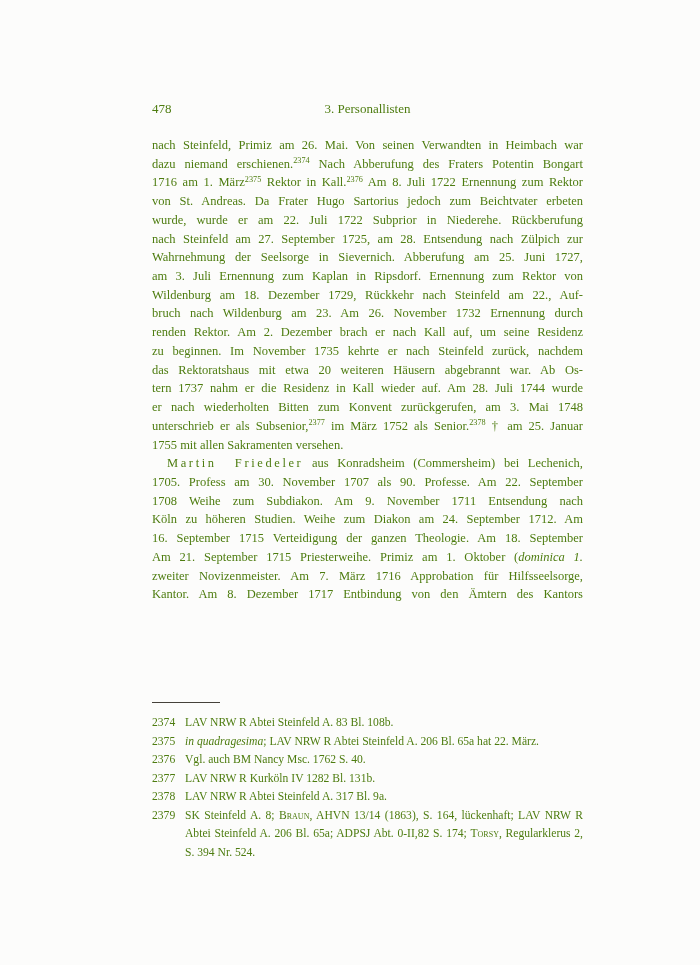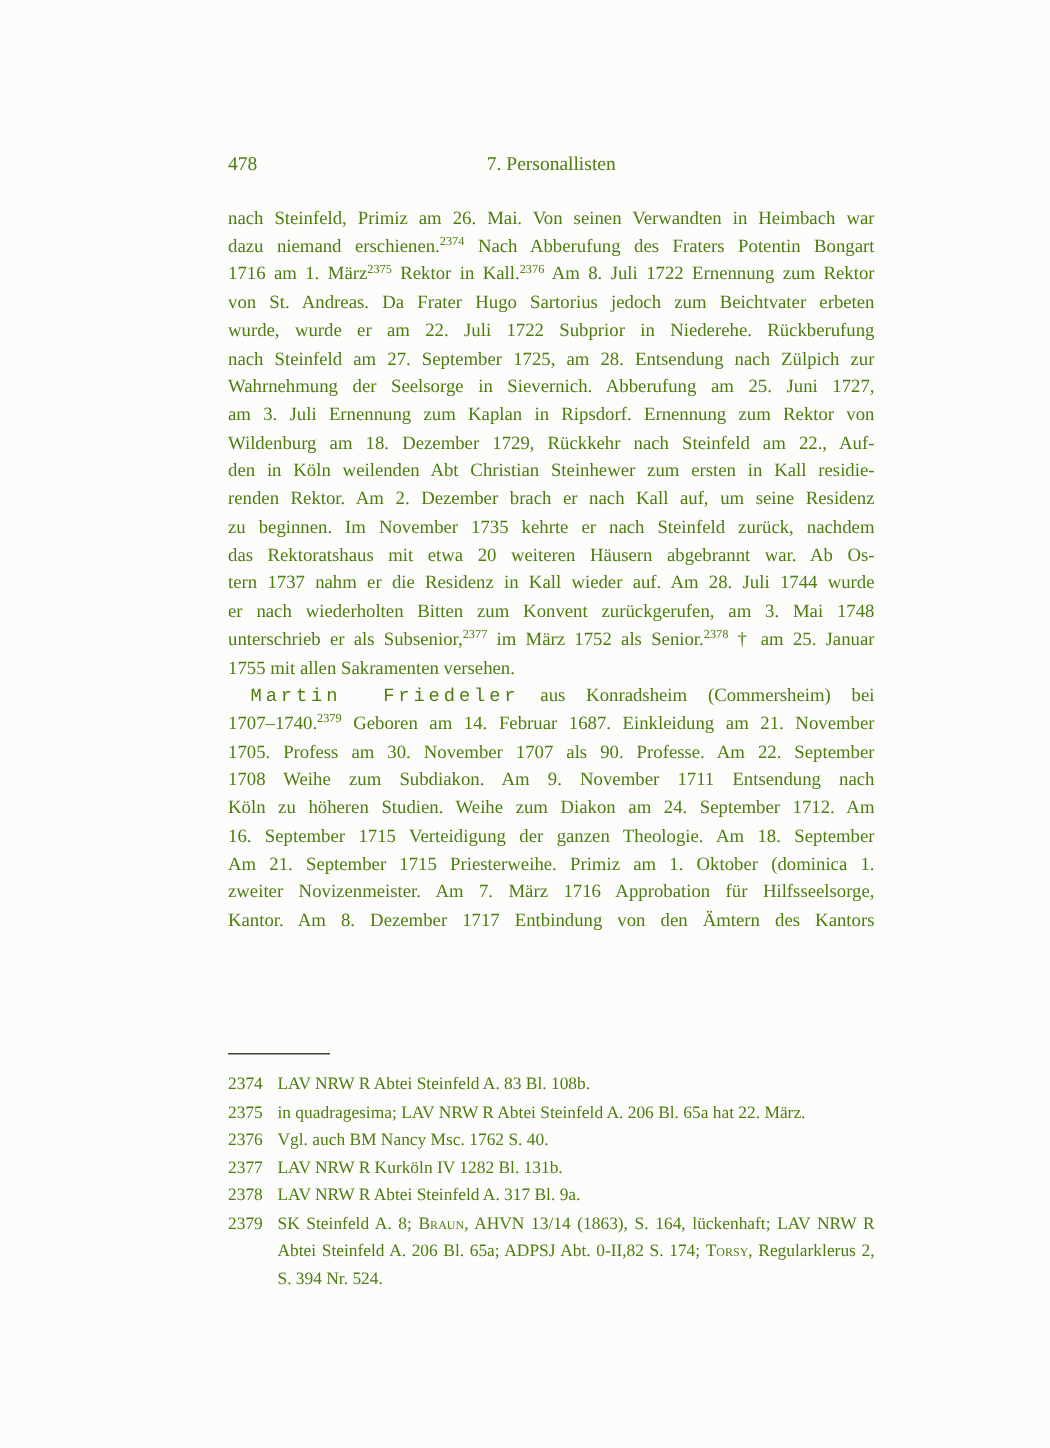--- a/index.html
+++ b/index.html
@@ -36,23 +36,23 @@
     text-align-last:justify;
   }
   .line.last { text-align-last:left; }
   .line.indent { text-indent:15px; }
 
   .seg.sup {
     font-size:8.2px;
     position:relative; top:-4.6px;
     letter-spacing:0;
   }
-  .seg.italic { }
+  .seg.italic { font-style:italic; }
   .seg.smallcaps { font-variant:small-caps; }
-  .seg.spaced { letter-spacing:2.6px; word-spacing:7px;font-family:Liberation Mono, monospace; }
+  .seg.spaced { letter-spacing:2.6px; word-spacing:7px; }
 
   
   .fn-rule {
     position:absolute; left:152px; top:682px;
     width:68px; height:1px;
     background:#45413a;
   }
 
   
   .footnotes {
@@ -64,46 +64,45 @@
   .fn-num { width:33px; flex:0 0 33px; }
   .fn-text { flex:1 1 auto; text-align:justify; }
 </style>
 </head>
 <body>
 
 <div class="page">
 
   <div class="running-head-row">
     <span class="page-number">478</span>
-    <div class="running-head">7. Personallisten</div>
+    <div class="running-head">3. Personallisten</div>
   </div>
 
   <div class="textblock">
       <div>
         <div class="line"><span class="seg">nach Steinfeld, Primiz am 26. Mai. Von seinen Verwandten in Heimbach war</span></div>
         <div class="line"><span class="seg">dazu niemand erschienen.</span><span class="seg sup">2374</span><span class="seg"> Nach Abberufung des Fraters Potentin Bongart</span></div>
         <div class="line"><span class="seg">1716 am 1. März</span><span class="seg sup">2375</span><span class="seg"> Rektor in Kall.</span><span class="seg sup">2376</span><span class="seg"> Am 8. Juli 1722 Ernennung zum Rektor</span></div>
         <div class="line"><span class="seg">von St. Andreas. Da Frater Hugo Sartorius jedoch zum Beichtvater erbeten</span></div>
         <div class="line"><span class="seg">wurde, wurde er am 22. Juli 1722 Subprior in Niederehe. Rückberufung</span></div>
         <div class="line"><span class="seg">nach Steinfeld am 27. September 1725, am 28. Entsendung nach Zülpich zur</span></div>
         <div class="line"><span class="seg">Wahrnehmung der Seelsorge in Sievernich. Abberufung am 25. Juni 1727,</span></div>
         <div class="line"><span class="seg">am 3. Juli Ernennung zum Kaplan in Ripsdorf. Ernennung zum Rektor von</span></div>
         <div class="line"><span class="seg">Wildenburg am 18. Dezember 1729, Rückkehr nach Steinfeld am 22., Auf-</span></div>
-        <div class="line"><span class="seg">den in Köln weilenden Abt Christian Steinhewer zum ersten in Kall residie-</span></div>
+        <div class="line"><span class="seg">bruch nach Wildenburg am 23. Am 26. November 1732 Ernennung durch</span></div>
         <div class="line"><span class="seg">renden Rektor. Am 2. Dezember brach er nach Kall auf, um seine Residenz</span></div>
         <div class="line"><span class="seg">zu beginnen. Im November 1735 kehrte er nach Steinfeld zurück, nachdem</span></div>
         <div class="line"><span class="seg">das Rektoratshaus mit etwa 20 weiteren Häusern abgebrannt war. Ab Os-</span></div>
         <div class="line"><span class="seg">tern 1737 nahm er die Residenz in Kall wieder auf. Am 28. Juli 1744 wurde</span></div>
         <div class="line"><span class="seg">er nach wiederholten Bitten zum Konvent zurückgerufen, am 3. Mai 1748</span></div>
         <div class="line"><span class="seg">unterschrieb er als Subsenior,</span><span class="seg sup">2377</span><span class="seg"> im März 1752 als Senior.</span><span class="seg sup">2378</span><span class="seg"> † am 25. Januar</span></div>
         <div class="line last"><span class="seg">1755 mit allen Sakramenten versehen.</span></div>
       </div>
       <div>
         <div class="line indent"><span class="seg spaced">Martin Friedeler</span><span class="seg"> aus Konradsheim (Commersheim) bei Lechenich,</span></div>
-        <div class="line"><span class="seg">1707–1740.</span><span class="seg sup">2379</span><span class="seg"> Geboren am 14. Februar 1687. Einkleidung am 21. November</span></div>
         <div class="line"><span class="seg">1705. Profess am 30. November 1707 als 90. Professe. Am 22. September</span></div>
         <div class="line"><span class="seg">1708 Weihe zum Subdiakon. Am 9. November 1711 Entsendung nach</span></div>
         <div class="line"><span class="seg">Köln zu höheren Studien. Weihe zum Diakon am 24. September 1712. Am</span></div>
         <div class="line"><span class="seg">16. September 1715 Verteidigung der ganzen Theologie. Am 18. September</span></div>
         <div class="line"><span class="seg">Am 21. September 1715 Priesterweihe. Primiz am 1. Oktober (</span><span class="seg italic">dominica 1.</span></div>
         <div class="line"><span class="seg">zweiter Novizenmeister. Am 7. März 1716 Approbation für Hilfsseelsorge,</span></div>
         <div class="line"><span class="seg">Kantor. Am 8. Dezember 1717 Entbindung von den Ämtern des Kantors</span></div>
       </div>
     </div>
 

